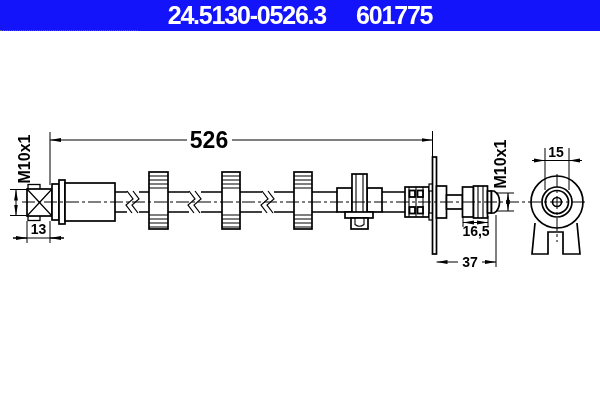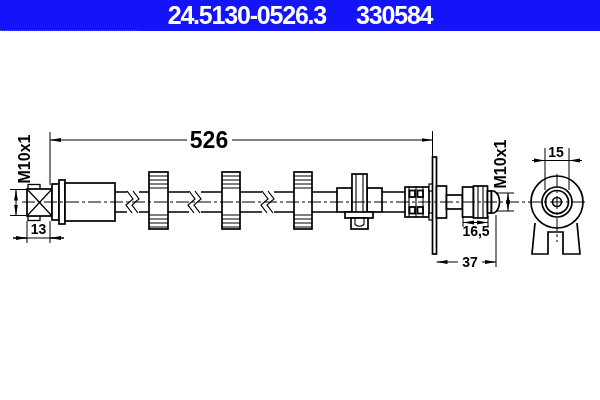--- a/index.html
+++ b/index.html
@@ -16,21 +16,21 @@
   svg text{font-family:"Liberation Sans", sans-serif;font-weight:bold;fill:#000;}
   .t-big{font-size:23px;}
   .t-dim{font-size:14px;}
   .t-thread{font-size:16px;}
 </style>
 </head>
 <body>
 
 <div class="header">
   <span>24.5130-0526.3</span>
-  <span>330584</span>
+  <span>601775</span>
 </div>
 <div class="header-artifact"></div>
 
 <svg class="drawing" width="600" height="400" viewBox="0 0 600 400">
   <defs>
     <marker id="arr" viewBox="0 0 11 5" markerWidth="11" markerHeight="5" refX="11" refY="2.5" orient="auto-start-reverse" markerUnits="userSpaceOnUse">
       <path d="M0,0.6 L11,2.5 L0,4.4 Z" fill="#000"></path>
     </marker>
   </defs>
 

